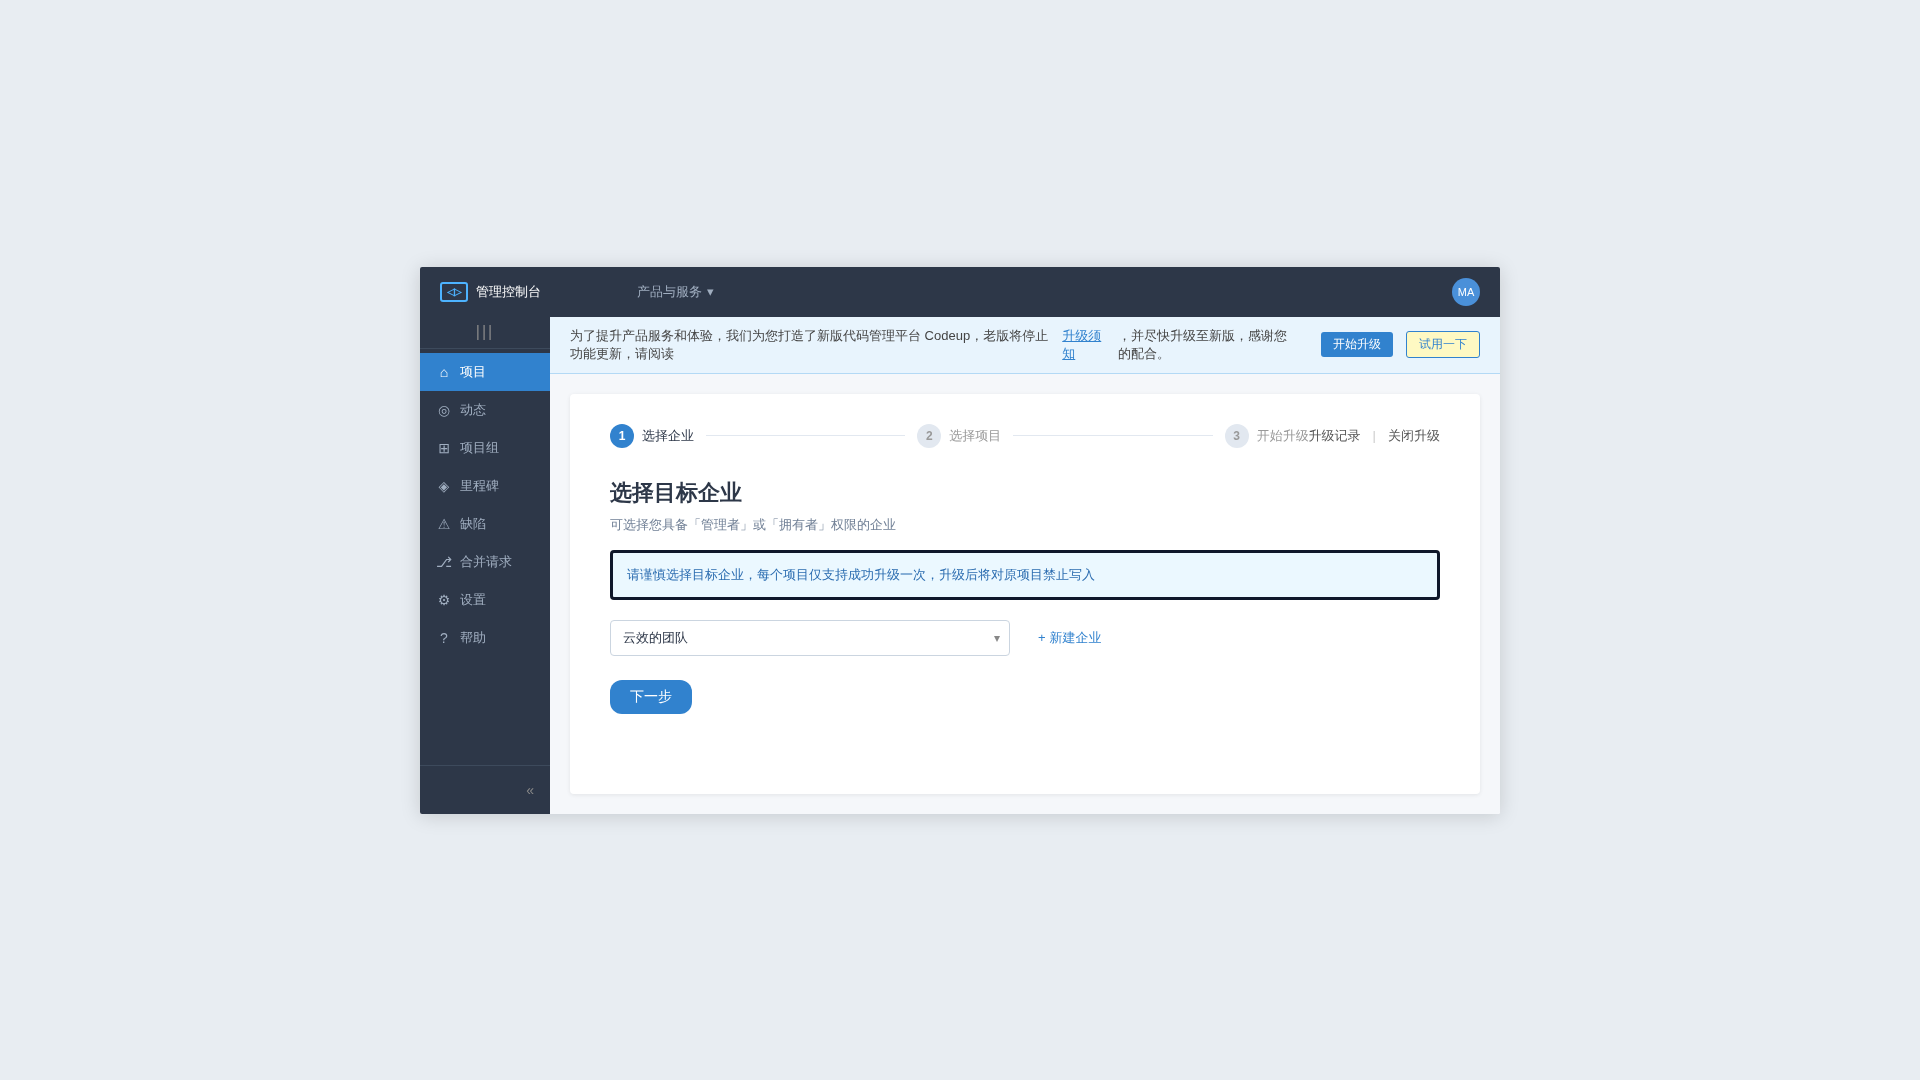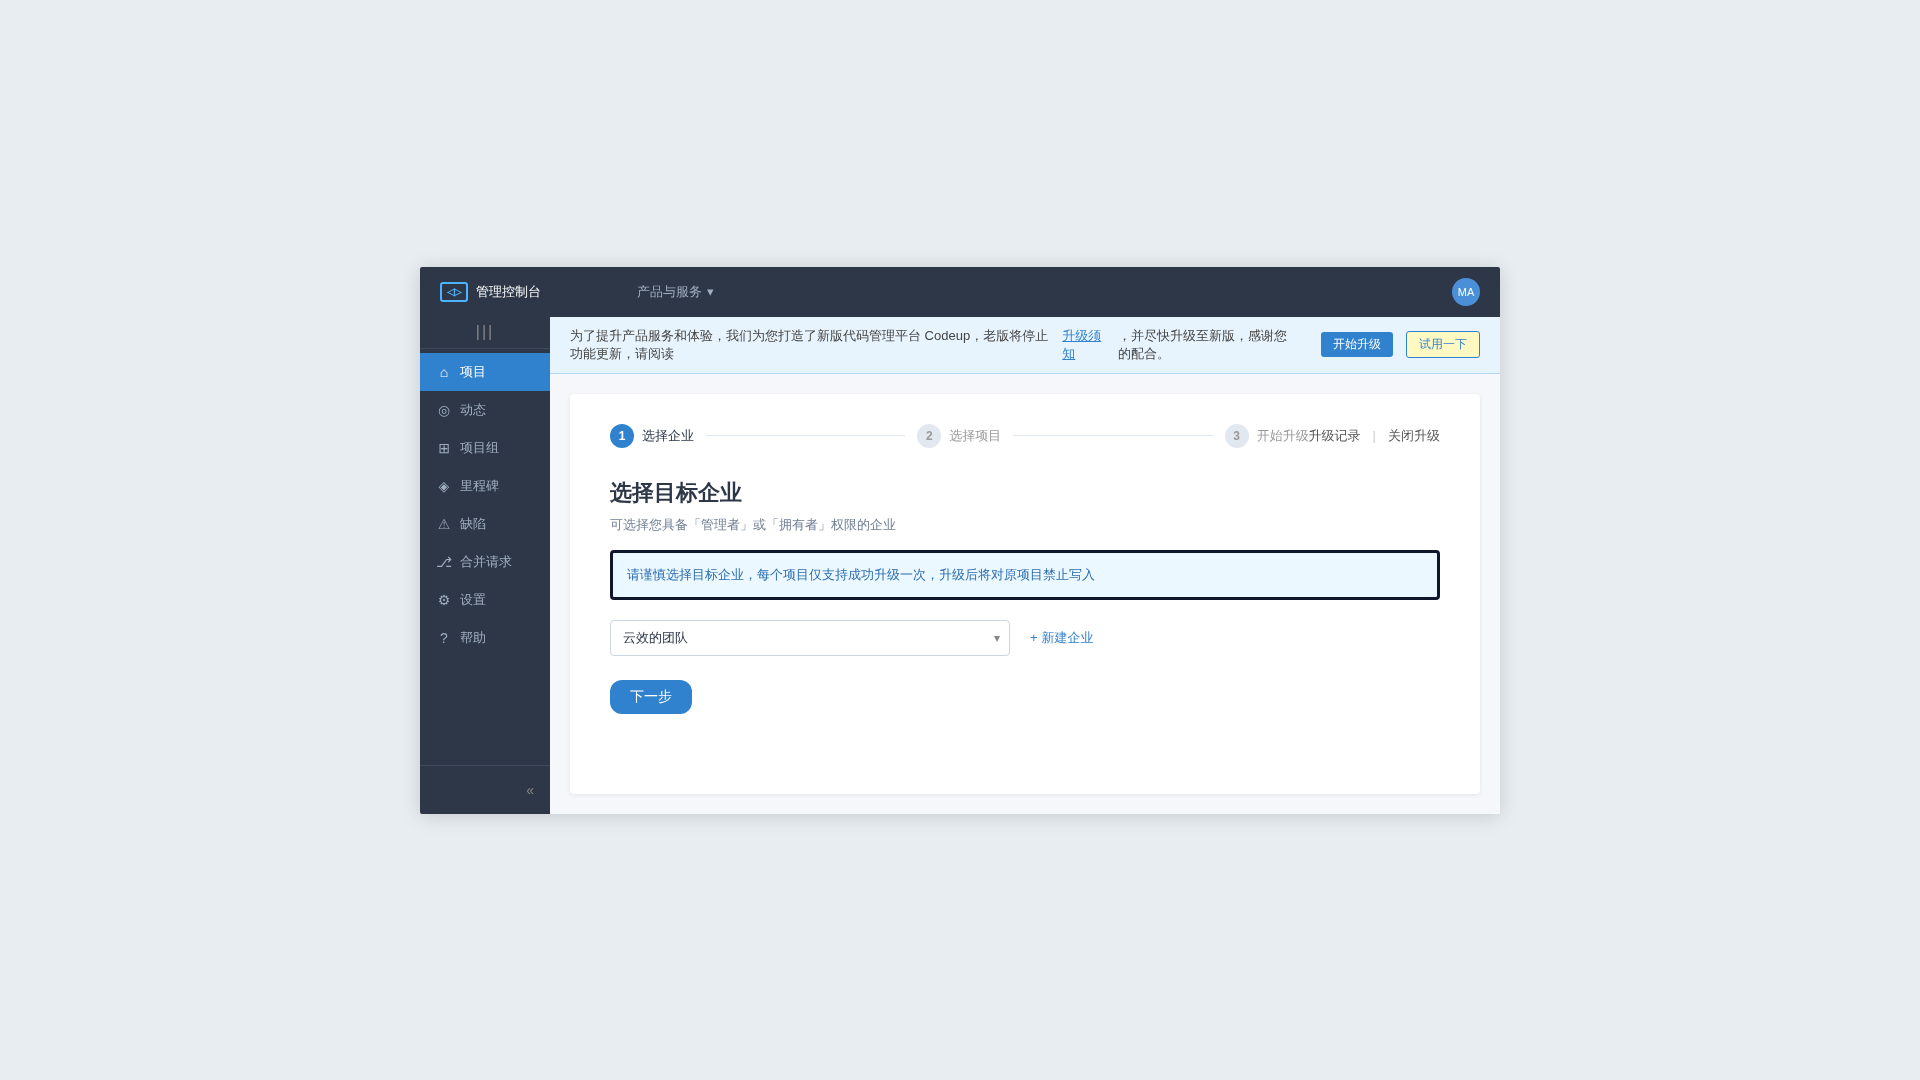--- a/index.html
+++ b/index.html
@@ -281,21 +281,21 @@
       border: 3px solid #0f172a;
       border-radius: 4px;
       padding: 13px 14px;
       font-size: 13px;
       color: #2b6cb0;
       margin-bottom: 20px;
     }
     .select-row {
       display: flex;
       align-items: center;
-      gap: 20px;
+      gap: 28px;
       margin-bottom: 24px;
     }
     .select-wrapper {
       flex: 1;
       max-width: 400px;
       position: relative;
     }
     .select-field {
       width: 100%;
       height: 36px;

